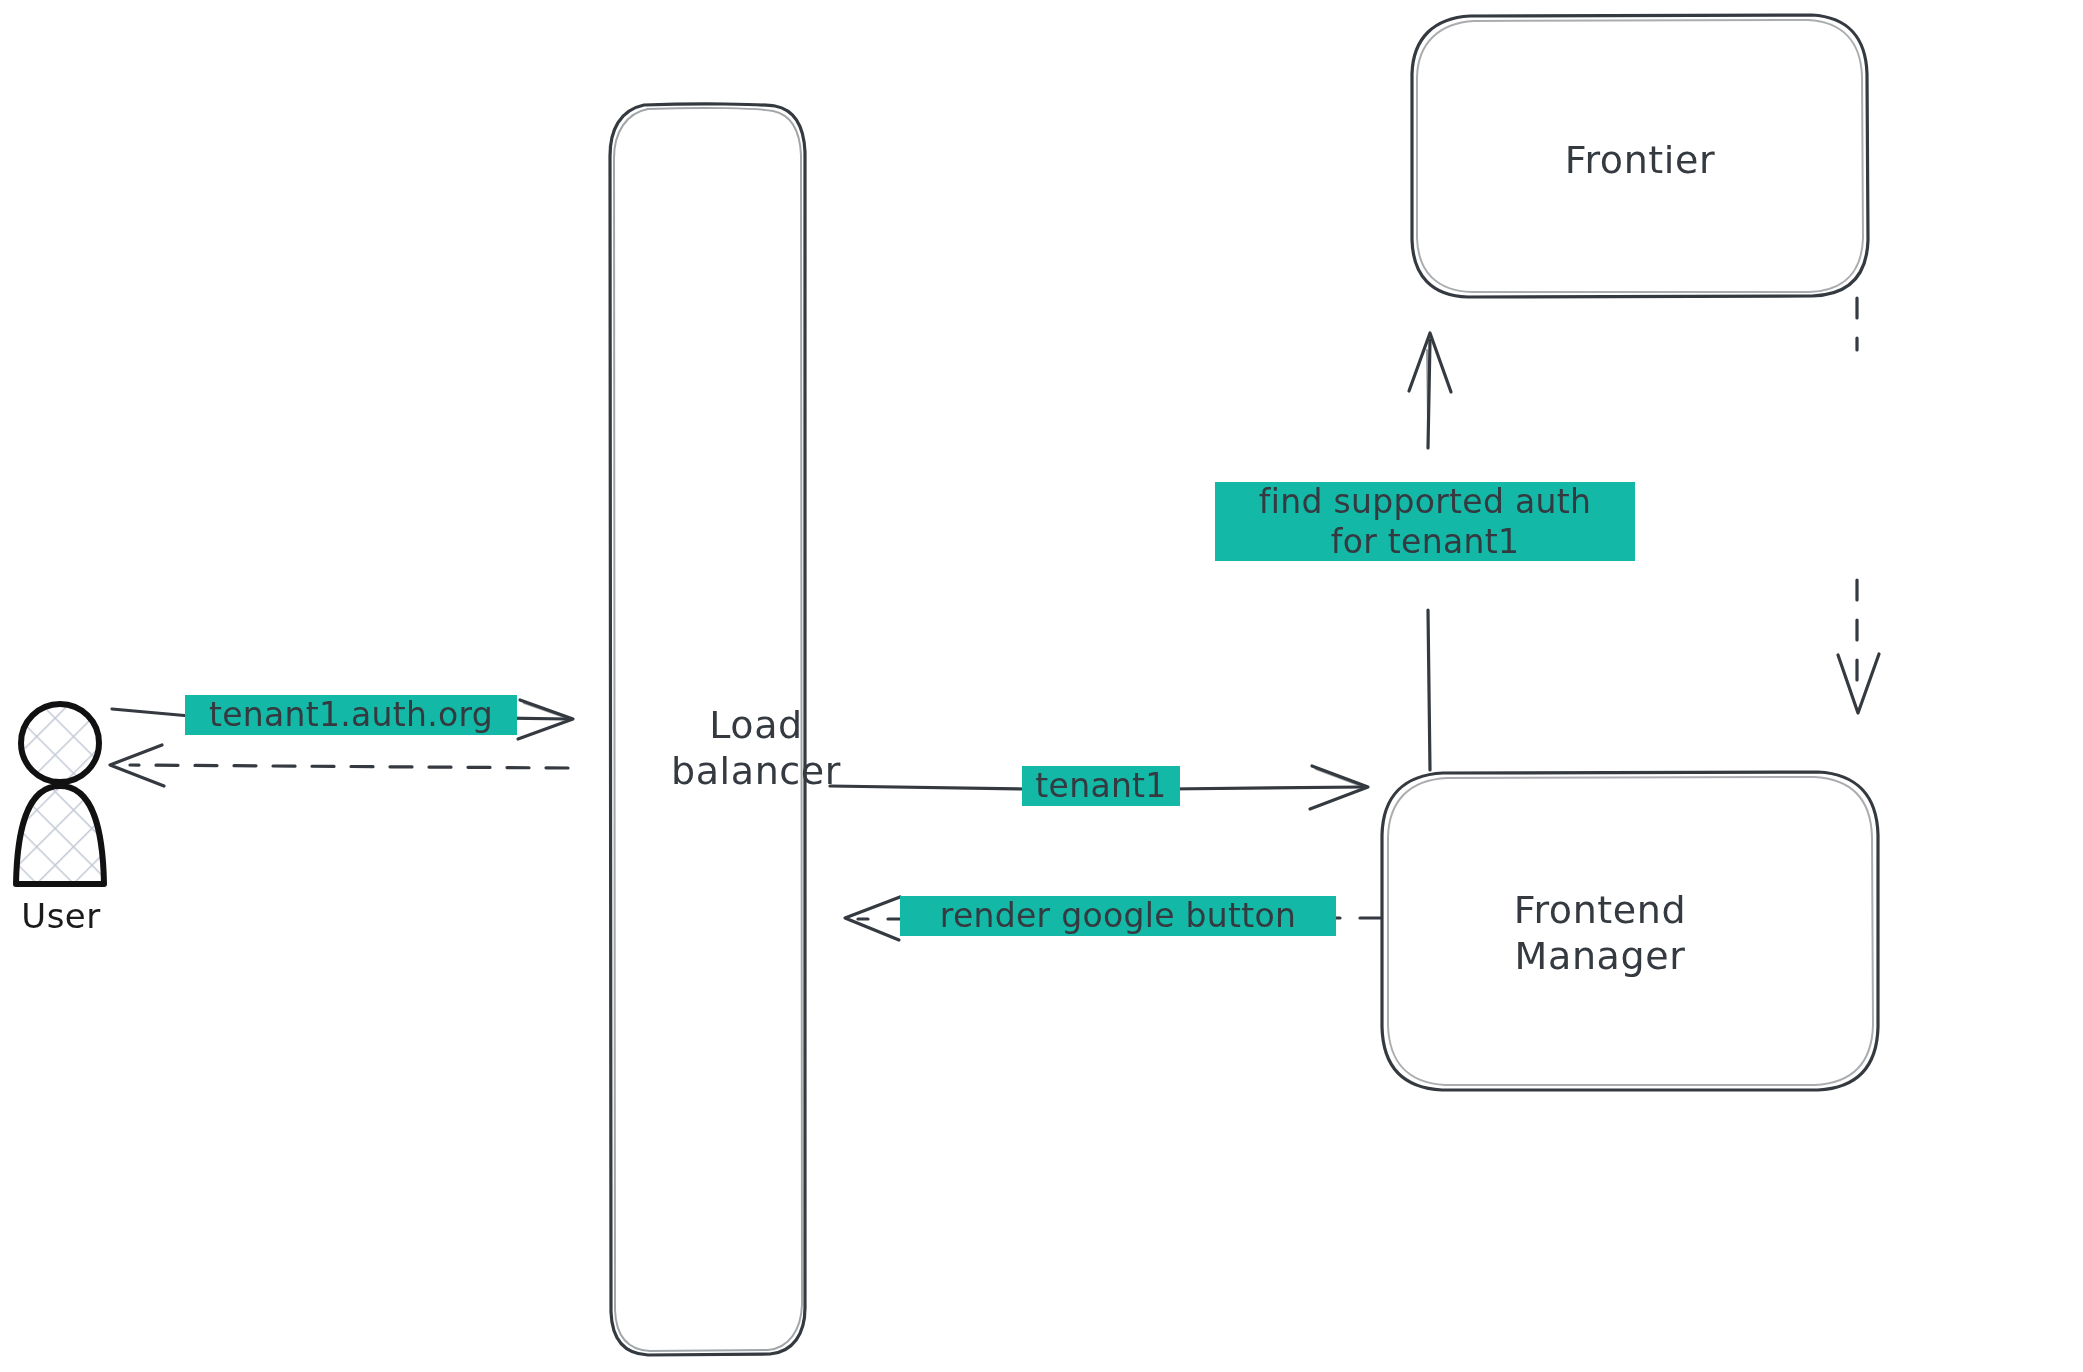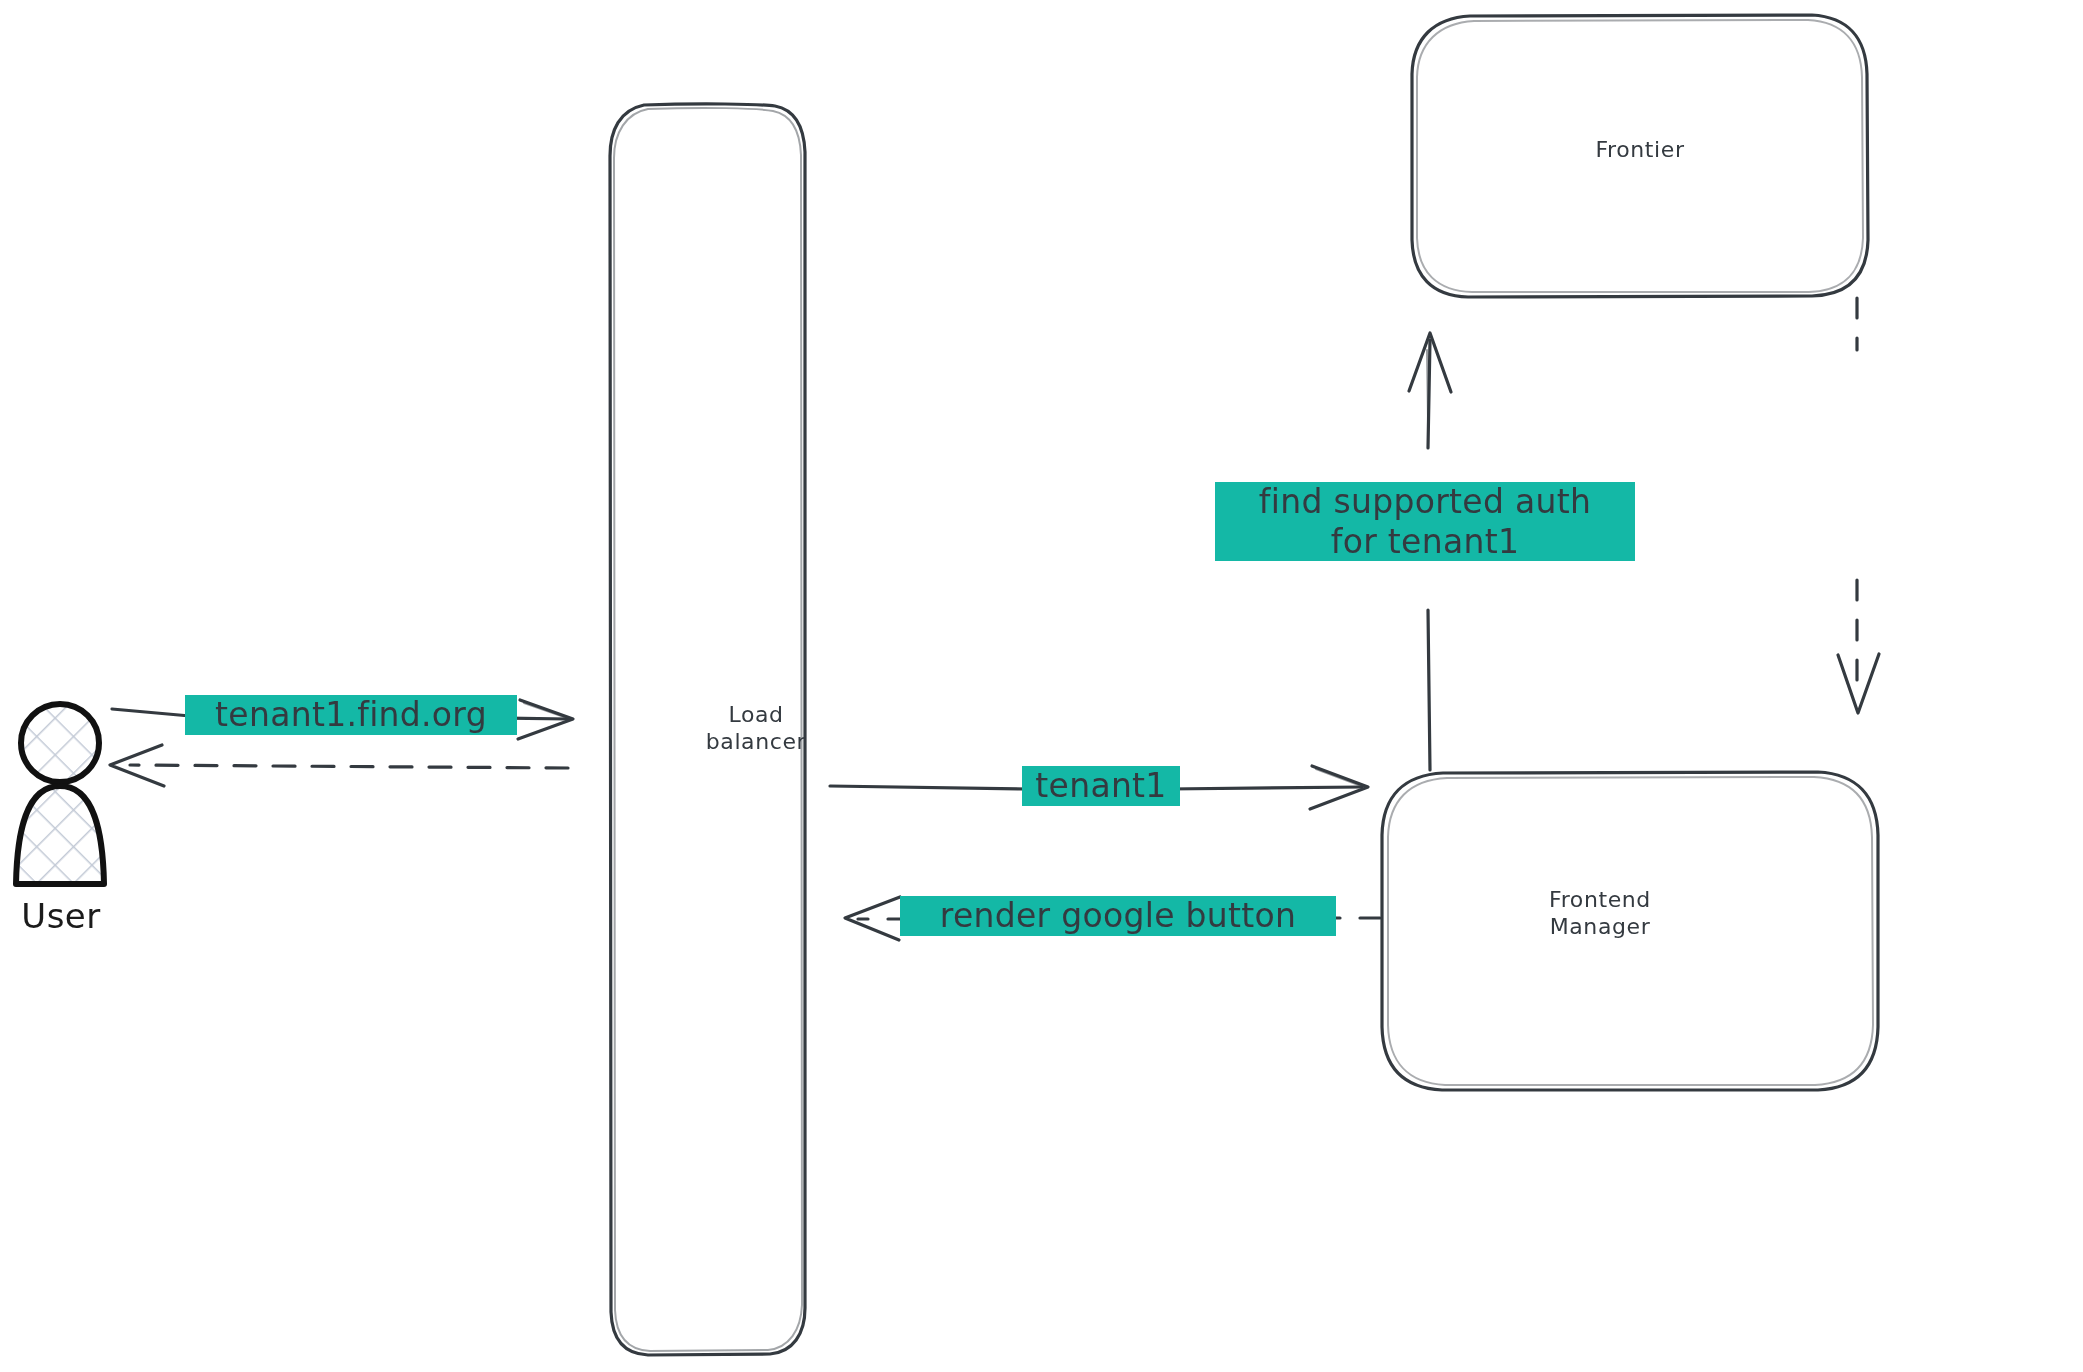--- a/index.html
+++ b/index.html
@@ -22,21 +22,21 @@
     position: absolute;
     top: 0;
     left: 0;
     width: 2083px;
     height: 1372px;
   }
   .node-label {
     position: absolute;
     color: #343a40;
     font-family: "DejaVu Sans", sans-serif;
-    font-size: 22px;
+    font-size: 38px;
     line-height: 1.22;
     text-align: center;
     letter-spacing: 0.6px;
     white-space: pre-line;
     pointer-events: none;
   }
   .edge-label {
     position: absolute;
     color: #343a40;
     font-family: "DejaVu Sans", sans-serif;
@@ -200,21 +200,21 @@
   <div class="node-label" style="left:610px; top:702px; width:196px;padding-left:48px;">Load
 balancer</div>
 
   <div class="node-label" style="left:1412px; top:137px; width:456px;">Frontier</div>
 
   <div class="node-label" style="left:1382px; top:887px; width:436px;">Frontend
 Manager</div>
 
   <div class="actor-label" style="left:0px; top:896px; width:122px;">User</div>
 
-  <div class="edge-label" style="left:185px; top:695px; width:320px; padding:0 6px;">tenant1.find.org</div>
+  <div class="edge-label" style="left:185px; top:695px; width:320px; padding:0 6px;">tenant1.auth.org</div>
 
   <div class="edge-label" style="left:1022px; top:766px; width:150px; padding:0 4px;">tenant1</div>
 
   <div class="edge-label" style="left:900px; top:896px; width:424px; padding:0 6px;">render google button</div>
 
   <div class="edge-label" style="left:1215px; top:482px; width:420px;">find supported auth
 for tenant1</div>
 
 
 </div>

